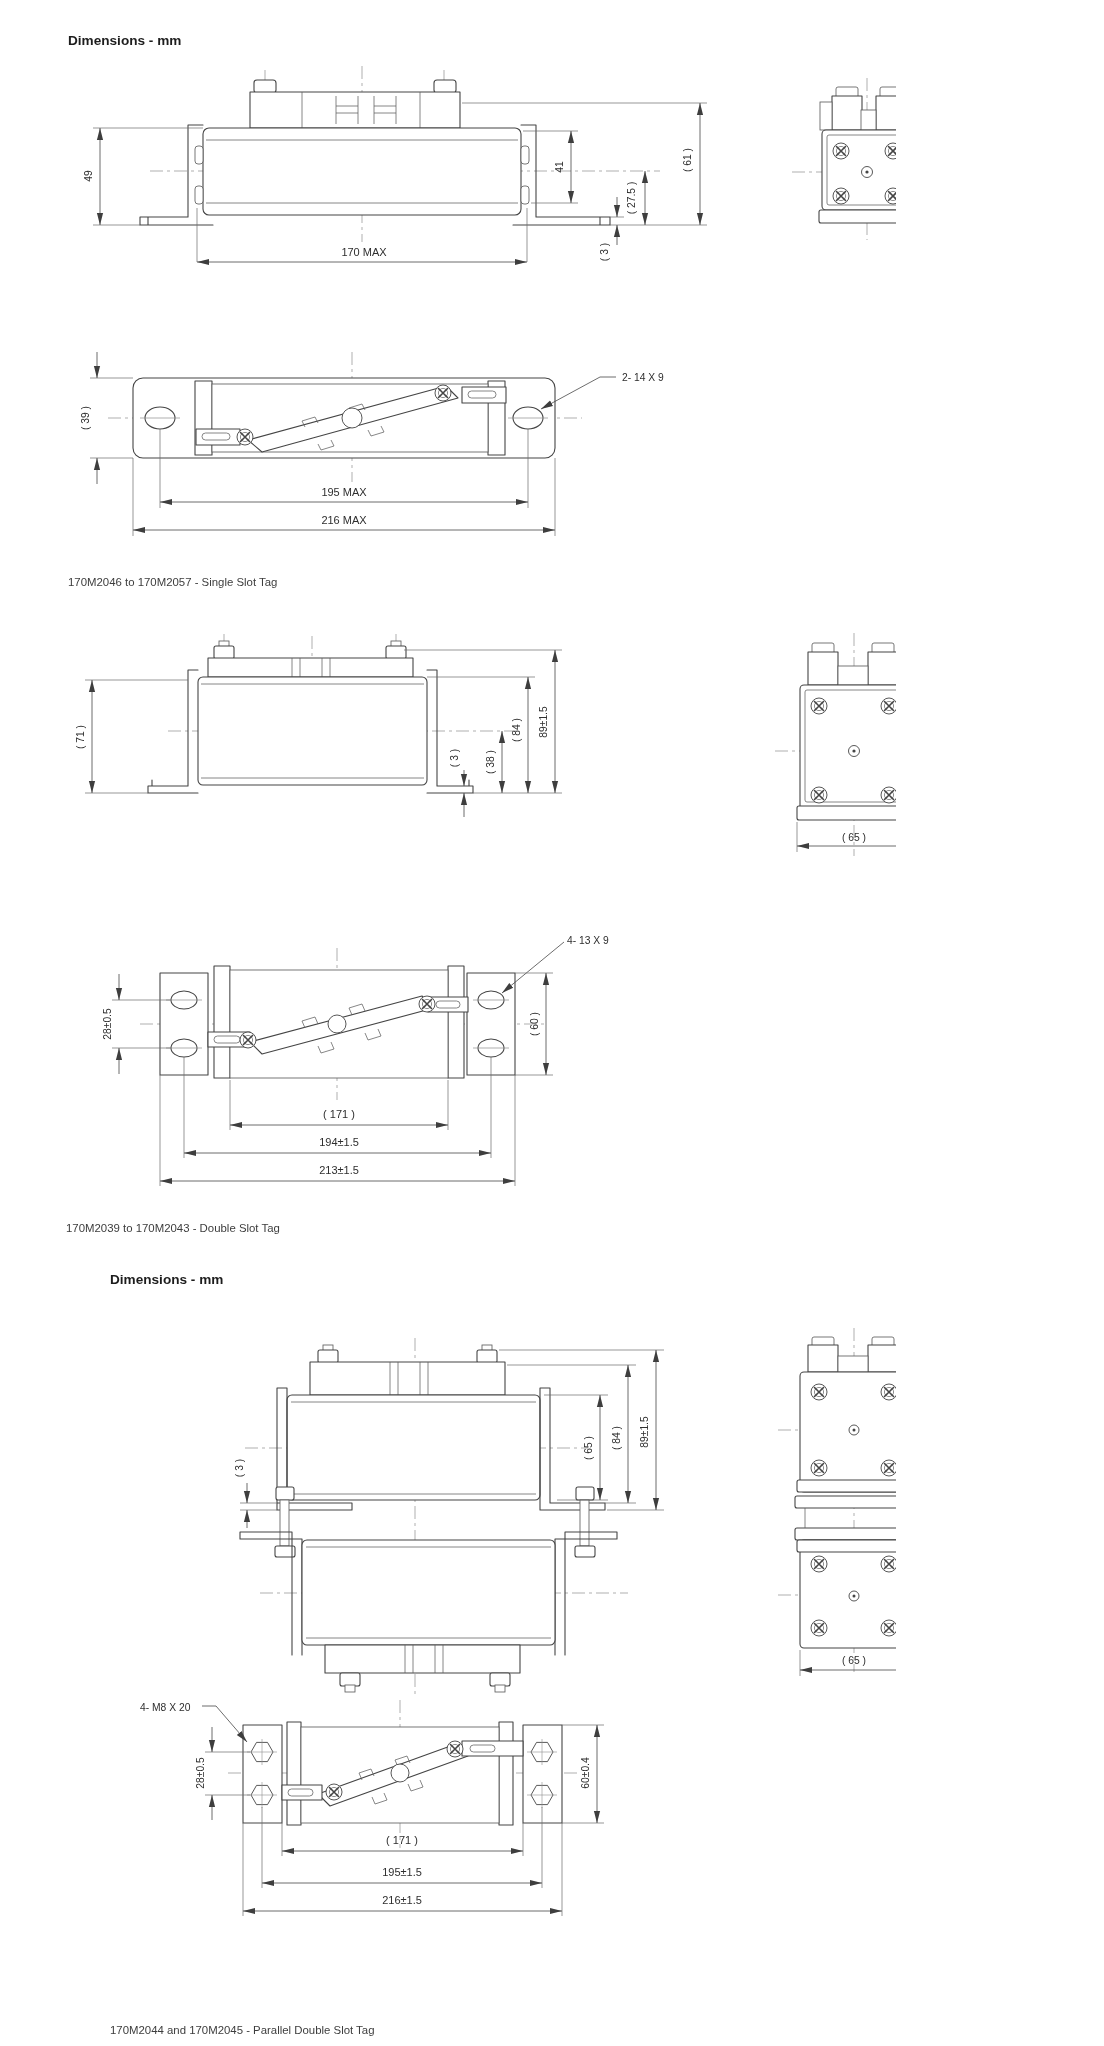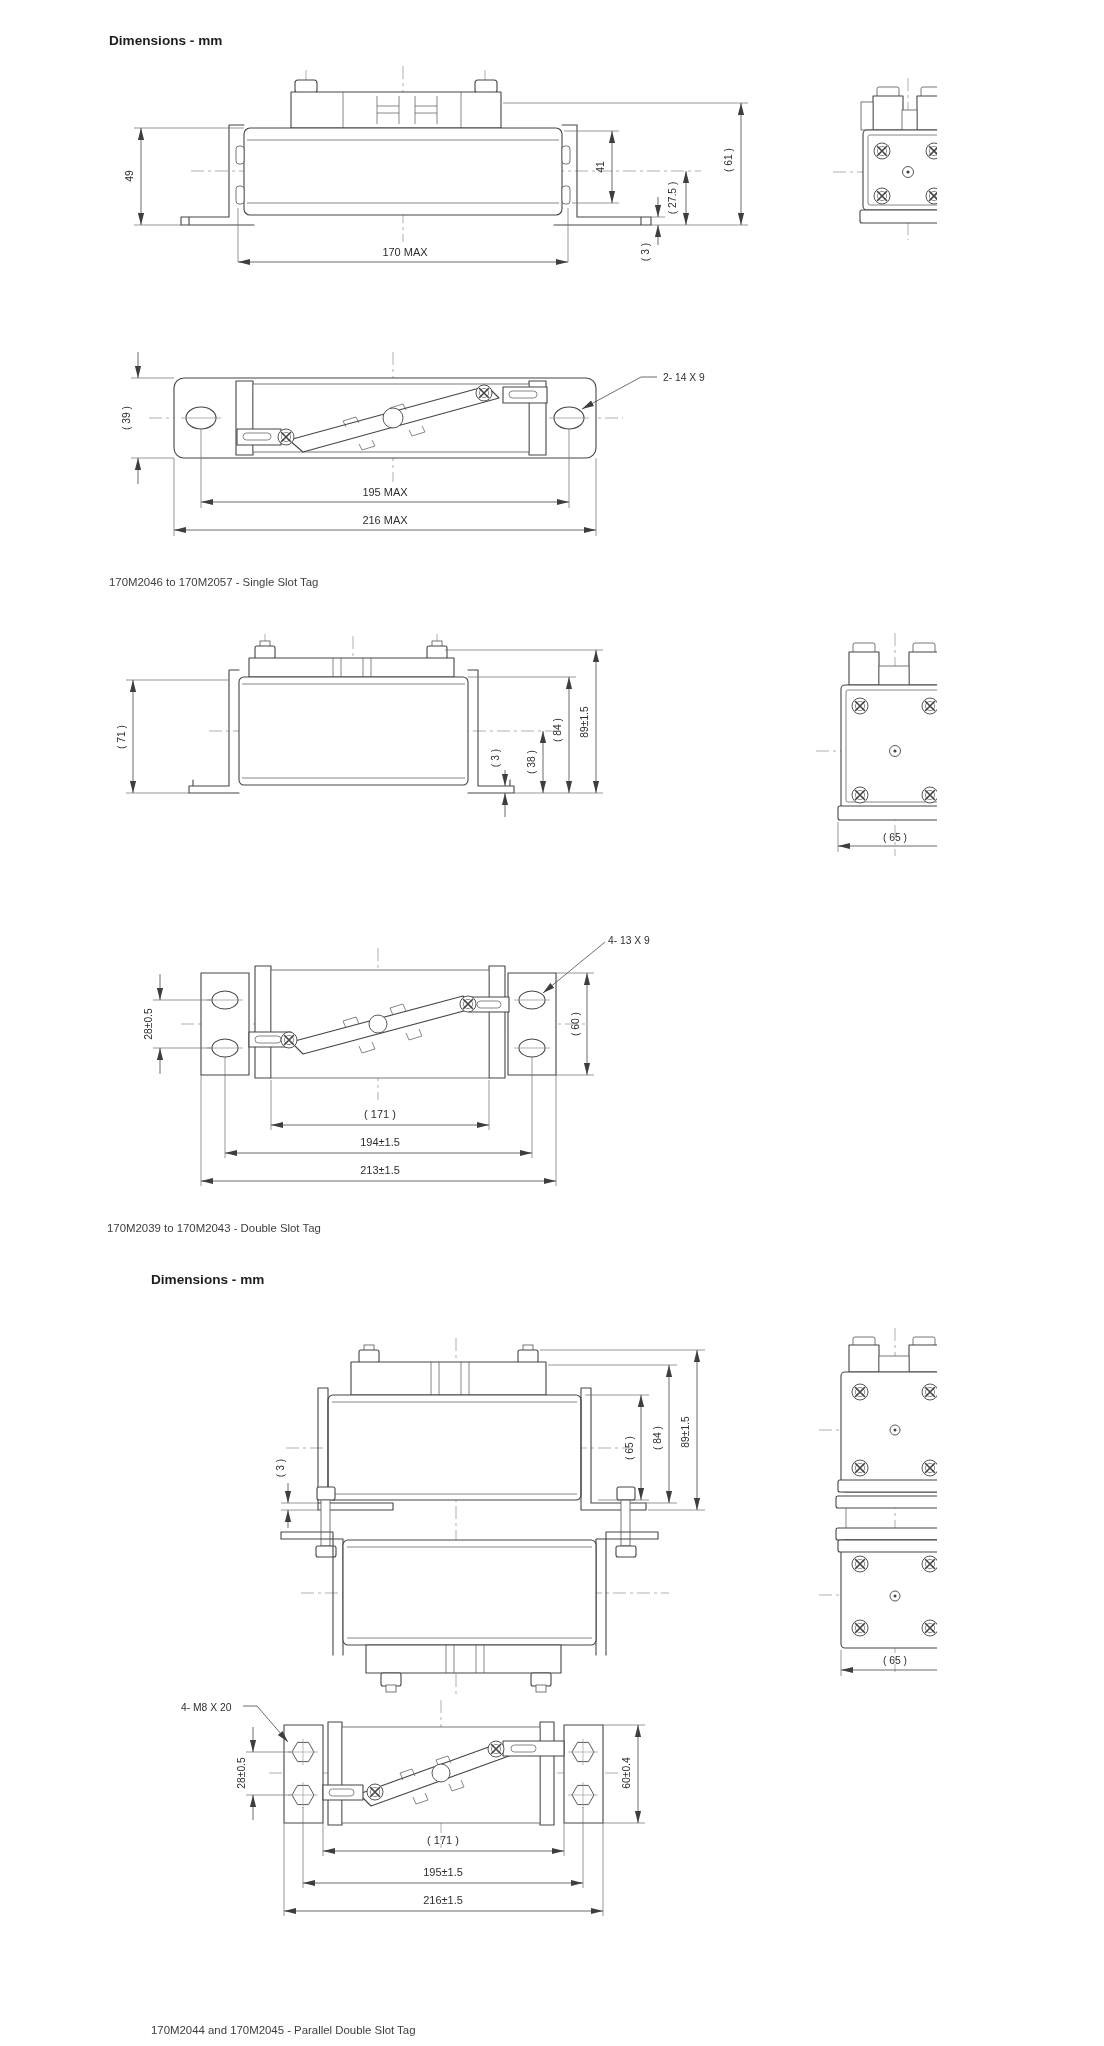--- a/index.html
+++ b/index.html
@@ -1,17 +1,17 @@
 <!DOCTYPE html>
 <html><head>
 <meta charset="utf-8">
 <style>
   html,body{margin:0;padding:0;background:#fff;}
   .page{position:relative;width:896px;height:2046px;background:#ffffff;overflow:hidden;
-        font-family:"Liberation Sans", sans-serif;padding-left:41px;}
+        font-family:"Liberation Sans", sans-serif;}
   svg{display:block;}
   .ln  {fill:none;stroke:#454545;stroke-width:1.1;stroke-linejoin:round;stroke-linecap:round;}
   .lnw {fill:#ffffff;stroke:#454545;stroke-width:1.1;stroke-linejoin:round;}
   .ln2 {fill:none;stroke:#5f5f5f;stroke-width:0.75;}
   .ln2w{fill:#ffffff;stroke:#5f5f5f;stroke-width:0.85;}
   .cl  {fill:none;stroke:#8d8d8d;stroke-width:0.7;stroke-dasharray:13 4 3 4;}
   .clt {fill:none;stroke:#8d8d8d;stroke-width:0.7;}
   .dim {fill:none;stroke:#474747;stroke-width:0.8;}
   .ext {fill:none;stroke:#6b6b6b;stroke-width:0.7;}
   text.d  {font-size:10.3px;fill:#2e2e2e;}

